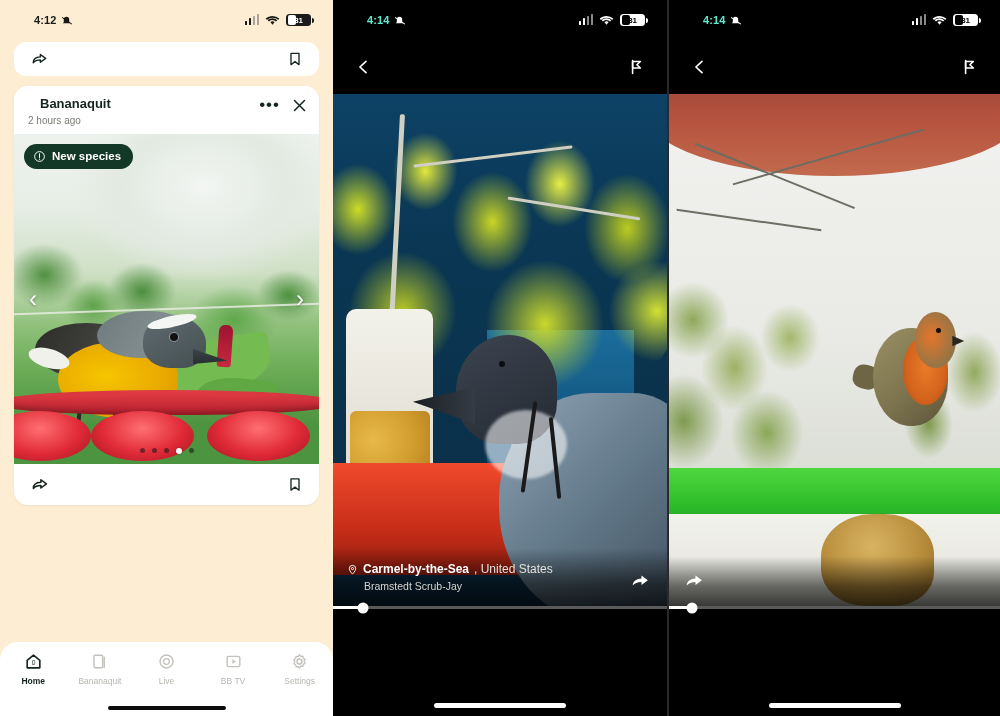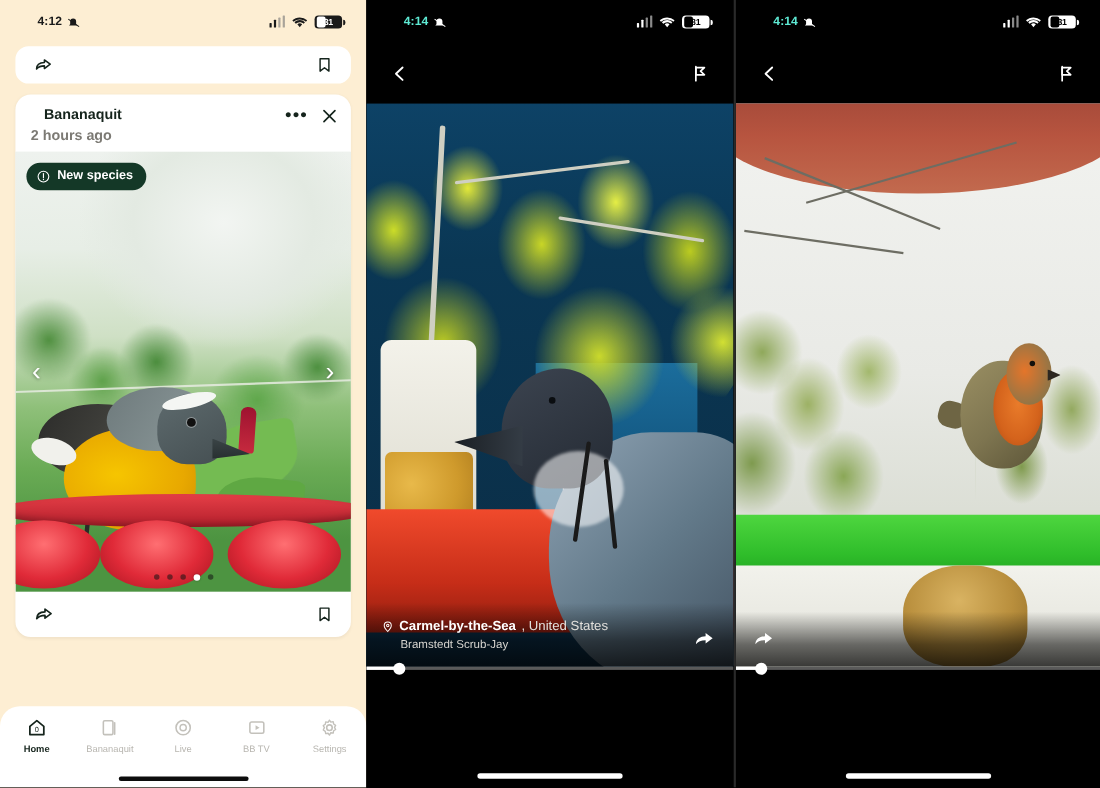--- a/index.html
+++ b/index.html
@@ -56,26 +56,26 @@
     margin: 2px 14px 0 14px; background:#fff; border-radius: 12px;
     height: 34px; display:flex;align-items:center;justify-content:space-between;
     padding: 0 16px; position: relative; z-index: 0;
   }
   .card {
     margin: 10px 14px 0 14px; background: #fff; border-radius: 14px; overflow: hidden;
     box-shadow: 0 1px 3px rgba(0,0,0,.05);
   }
   .card-head { display:flex; justify-content: space-between; align-items: flex-start; padding: 10px 12px 8px 14px; }
   .card-title { font-size: 13px; font-weight: bold; color:#15241c; line-height:1.2;margin-left:12px;}
-  .card-sub { font-size: 13px; color:#7c7a74; margin-top: 3px; font-weight: bold;}
+  .card-sub { font-size: 10px; color:#7c7a74; margin-top: 3px;}
   .card-acts { display:flex; align-items:center; gap: 12px; padding-top:2px;}
   .dots3 { font-size: 17px; color:#15241c; line-height:.6; letter-spacing:1px;}
 
   .photo {
-    position: relative; width: 100%; height: 400px; overflow: hidden;
+    position: relative; width: 100%; height: 330px; overflow: hidden;
     background: linear-gradient(#dfe7e2, #cfe0cf);
     text-align: right;
   }
   .photo .sky {
     position:absolute; inset:0;
     background:
       radial-gradient(ellipse 60% 40% at 62% 16%, #f2f5f2 0%, #e3eae2 45%, rgba(227,234,226,0) 72%),
       linear-gradient(180deg,#eef2ee 0%, #e7eee6 22%, #cfe0c5 42%, #8fc07a 58%, #6aab55 72%, #4d9441 88%);
   }
   .photo .trees {

